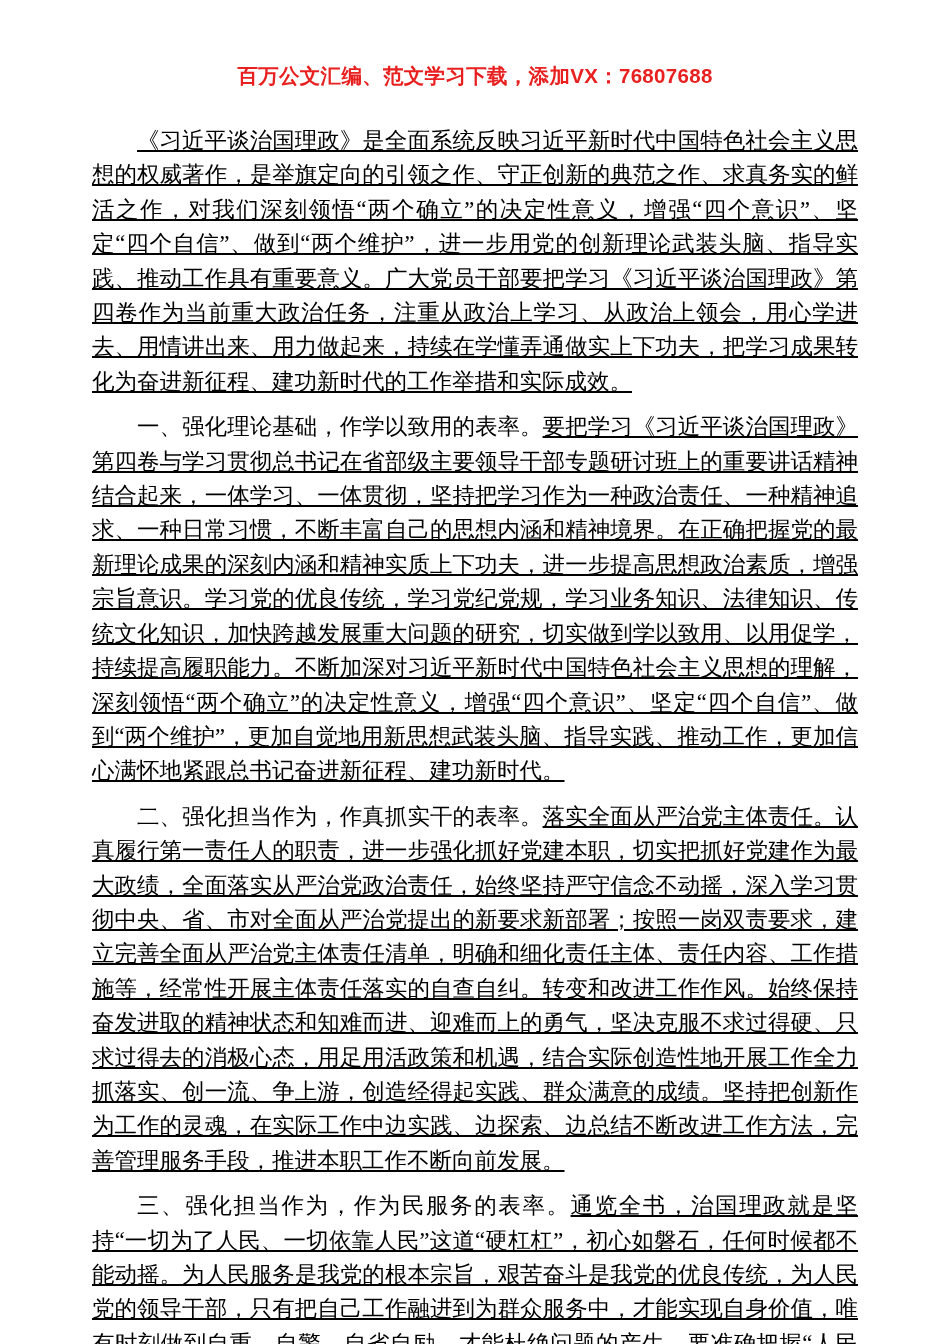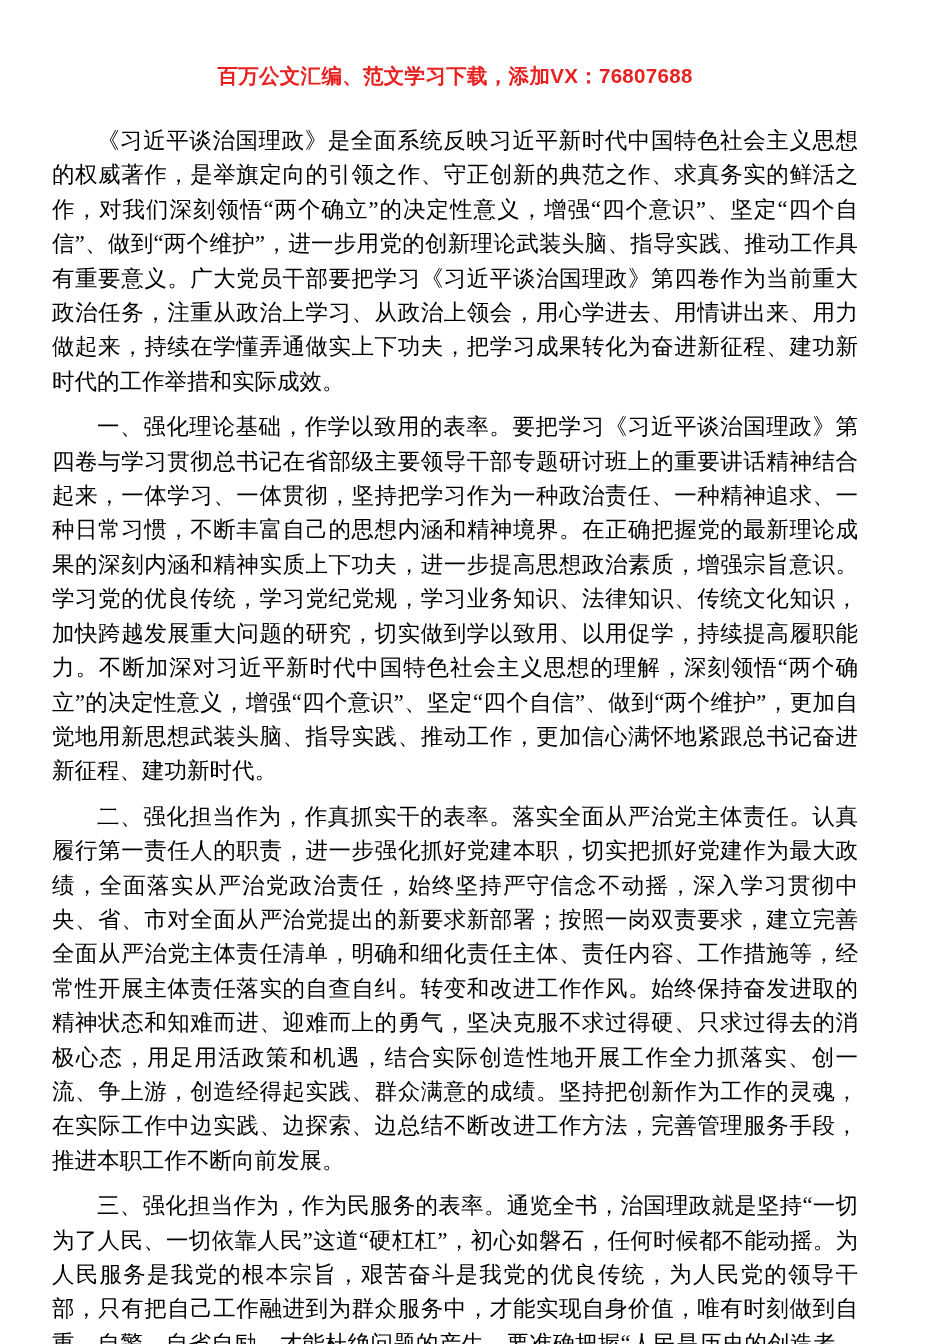--- a/index.html
+++ b/index.html
@@ -12,21 +12,21 @@
     background: #ffffff;
     font-family: "Liberation Serif", "DejaVu Serif", serif;
     color: #000000;
     overflow: hidden;
   }
   .page {
     position: relative;
     width: 950px;
     height: 1344px;
     box-sizing: border-box;
-    padding: 62px 92px 0 52px;
+    padding: 62px 92px 0 92px;
   }
   .watermark {
     text-align: center;
     color: #e8201f;
     font-family: "Liberation Sans", "DejaVu Sans", sans-serif;
     font-weight: bold;
     font-size: 20.5px;
     letter-spacing: 0.3px;
     margin: 0 0 34px 0;
     white-space: nowrap;
@@ -44,20 +44,21 @@
   }
   .para:last-child {
     margin-bottom: 0;
   }
   .para .lead {
     font-weight: normal;
     font-family: "Liberation Sans", "DejaVu Sans", sans-serif;
   }
   .para .rest {
     font-family: "Liberation Serif", "DejaVu Serif", serif;
+    text-decoration: underline;
   }
 </style>
 </head>
 <body>
 
 <div class="page">
 
   <div class="watermark">百万公文汇编、范文学习下载，添加VX：76807688</div>
 
   <div class="doc-body">

